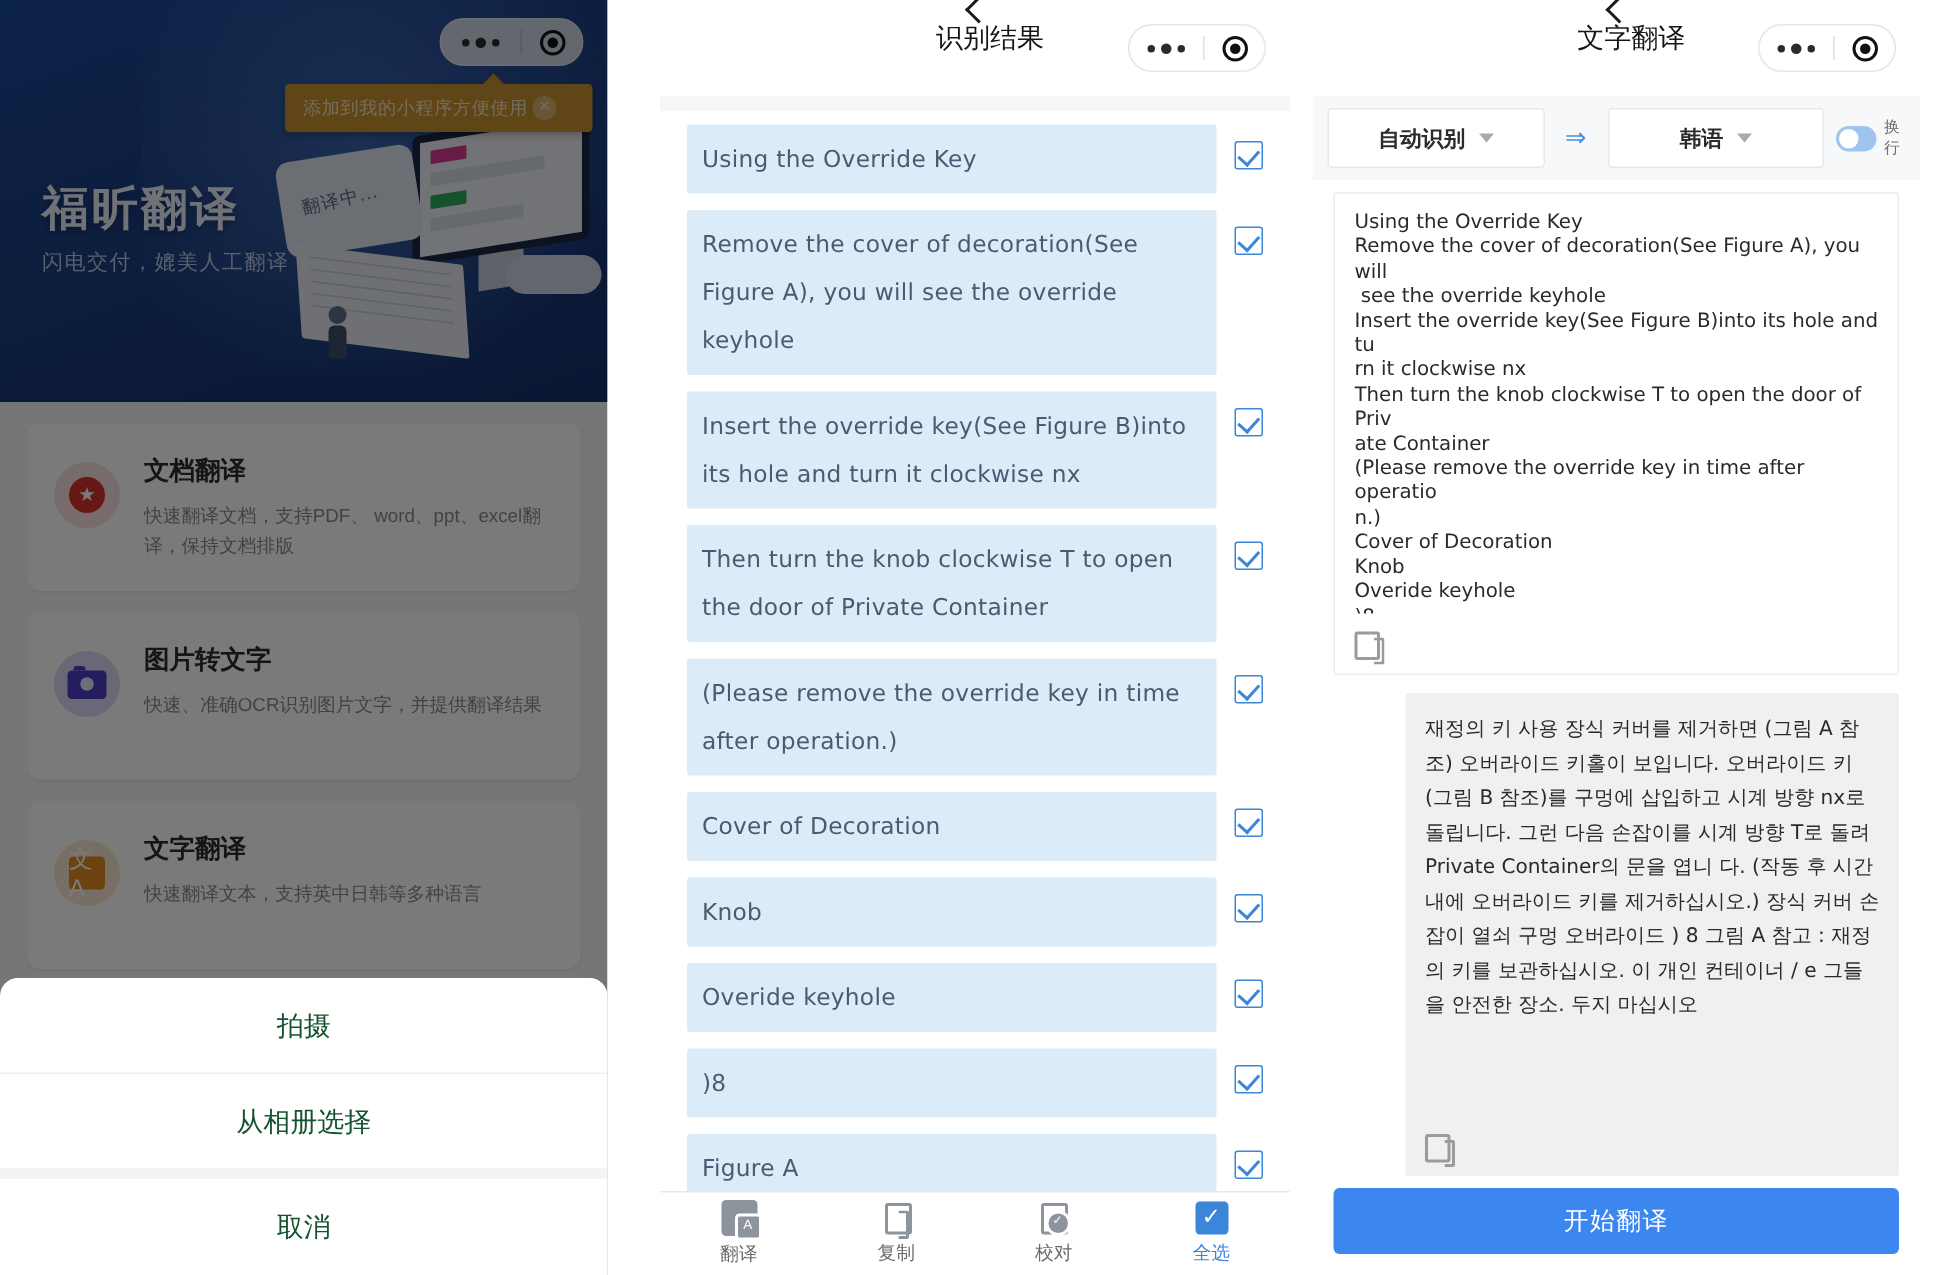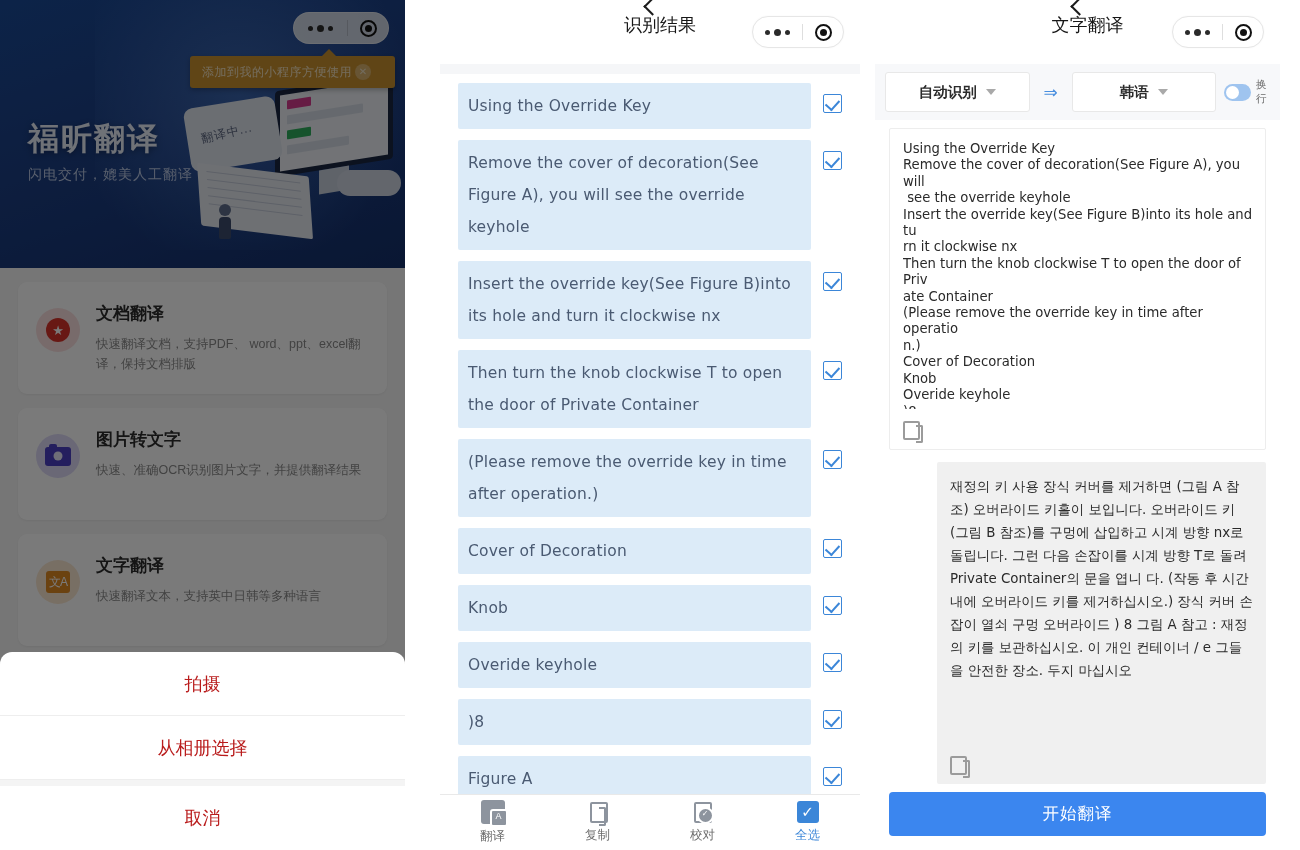--- a/index.html
+++ b/index.html
@@ -78,31 +78,31 @@
   .ci-img { background:#ddd9f7; }
   .ci-txt { background:#fbe8d2; }
   .badge { width:24px; height:24px; background:#d9342b; border-radius:50%; position:relative;
     display:flex; align-items:center; justify-content:center; color:#fff; font-size:13px; }
   .cam { width:26px; height:19px; background:#4b3fc4; border-radius:3px; position:relative; }
   .cam::after { content:""; position:absolute; left:50%; top:50%; transform:translate(-50%,-50%);
     width:9px; height:9px; border-radius:50%; background:#e9e7fb; }
   .cam::before { content:""; position:absolute; left:4px; top:-3px; width:8px; height:3px;
     background:#4b3fc4; border-radius:2px 2px 0 0; }
   .tr { width:24px; height:22px; background:#e08a23; border-radius:3px; color:#fff;
-    font-size:12px; display:flex; align-items:center; justify-content:center; letter-spacing:-1px; }
+    font-size:16px; display:flex; align-items:center; justify-content:center; letter-spacing:-1px; }
   .ctext { flex:1; }
   .ctitle { font-size:17px; color:#2c2c2c; font-weight:bold; margin-bottom:9px; }
   .cdesc { font-size:12.5px; color:#8b8b8b; line-height:20px; }
   .card-ghost { background:#fff; border-radius:9px; height:40px; }
 
   .dim { position:absolute; inset:0; background:rgba(0,0,0,.52); }
   .sheet { position:absolute; left:0; right:0; bottom:0; background:#fff;
     border-radius:12px 12px 0 0; overflow:hidden; }
   .sheet-item { height:64px; display:flex; align-items:center; justify-content:center;
-    font-size:18px; color:#b91c1c; border-bottom:1px solid #eeeeee; }
+    font-size:18px; color:#14532d; border-bottom:1px solid #eeeeee; }
   .sheet-sep { height:6px; background:#f4f4f4; }
   .sheet-item.last { border-bottom:none; }
 
   
   .nav { height:64px; background:#fff; display:flex; align-items:center; padding:0 16px;
     position:relative;flex-direction:column; }
   .chev { width:13px; height:13px; border-left:2.4px solid #1b1b1b; border-bottom:2.4px solid #1b1b1b;
     transform:rotate(45deg); margin-left:4px; }
   .nav-title { font-size:18px; color:#161616; margin-left:20px; font-weight:500; }
   .capsule2 { position:absolute; right:16px; top:16px; width:92px; height:32px;

